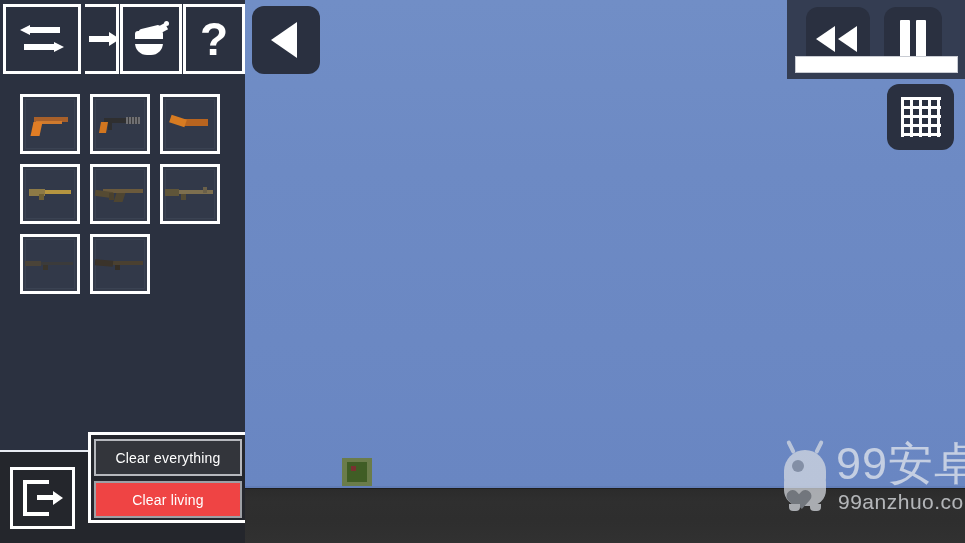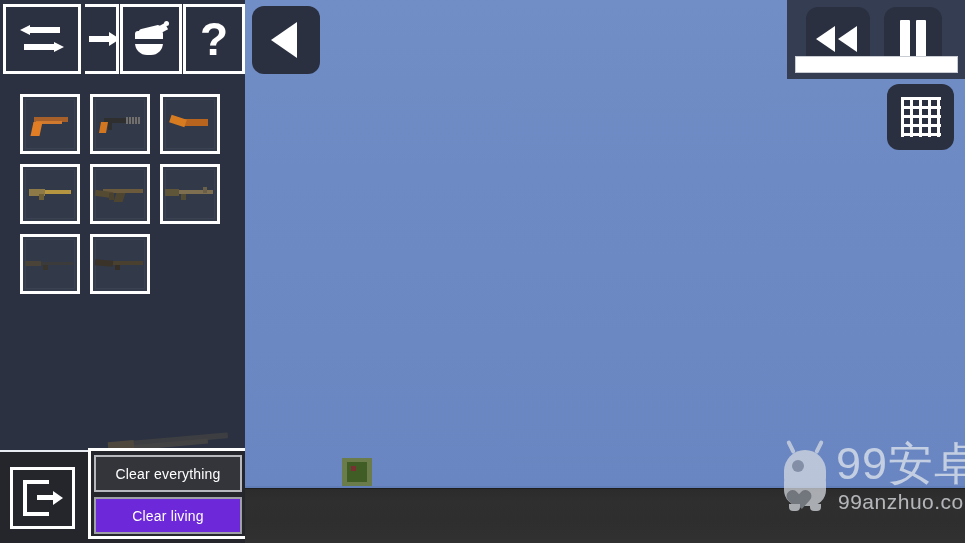--- a/index.html
+++ b/index.html
@@ -195,37 +195,37 @@
   .icon-exit{position:relative;width:40px;height:36px;}
   .icon-exit .door{
     position:absolute;left:0;top:0;width:26px;height:36px;
     box-sizing:border-box;border:4px solid #fff;border-right:none;
   }
   .icon-exit .shaft{position:absolute;left:14px;top:15px;width:18px;height:5px;background:#fff;}
   .icon-exit .head{position:absolute;left:30px;top:11px;width:0;height:0;
     border-top:7px solid transparent;border-bottom:7px solid transparent;border-left:10px solid #fff;}
 
   .clear-stack{
-    position:absolute;left:88px;top:448px;width:157px;height:91px;
+    position:absolute;left:88px;top:432px;width:157px;height:91px;
     box-sizing:border-box;
     border:3px solid #ffffff;border-right:none;
     background:#24262c;
     padding:4px 3px;
   }
   .clear-btn{
     box-sizing:border-box;
     width:100%;height:37px;margin-bottom:5px;
     background:#33353b;
     border:2px solid #b6b8bd;
     color:#ffffff;
     font-size:14px;
     display:flex;align-items:center;justify-content:center;
     letter-spacing:.2px;
   }
-  .clear-btn.second{background:#6d28d9;border-color:#9ea0a5;margin-bottom:12px;}
+  .clear-btn.second{background:#ef4444;border-color:#9ea0a5;margin-bottom:12px;}
 
   
   .fbtn{
     position:absolute;
     background:#2a3040;
     border-radius:12px;
     display:flex;align-items:center;justify-content:center;
   }
   .btn-back{left:252px;top:6px;width:68px;height:68px;}
   .icon-play-left{

